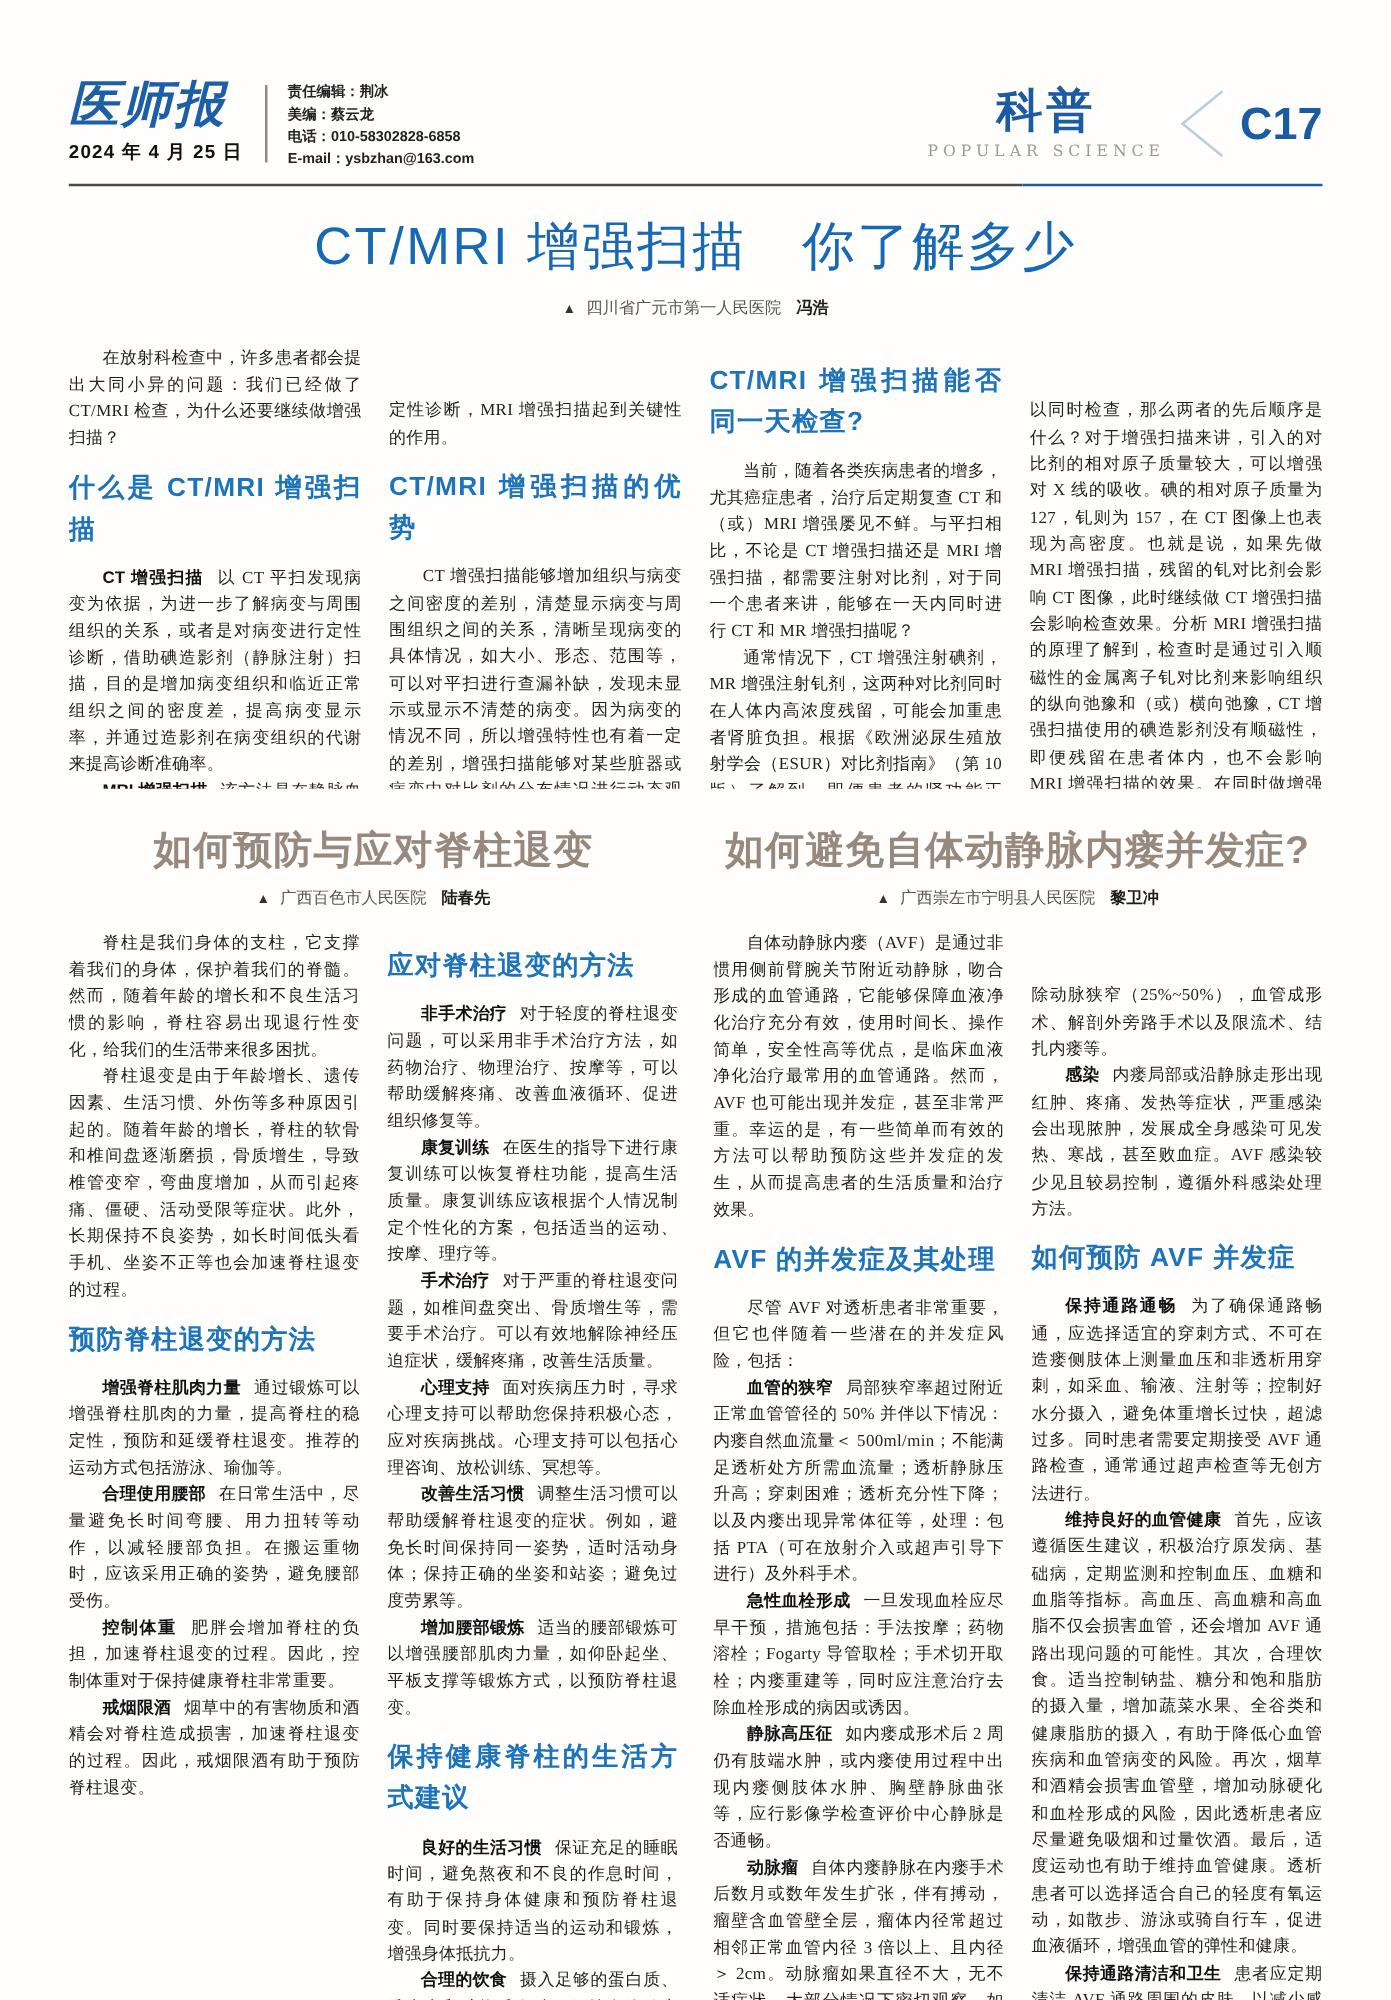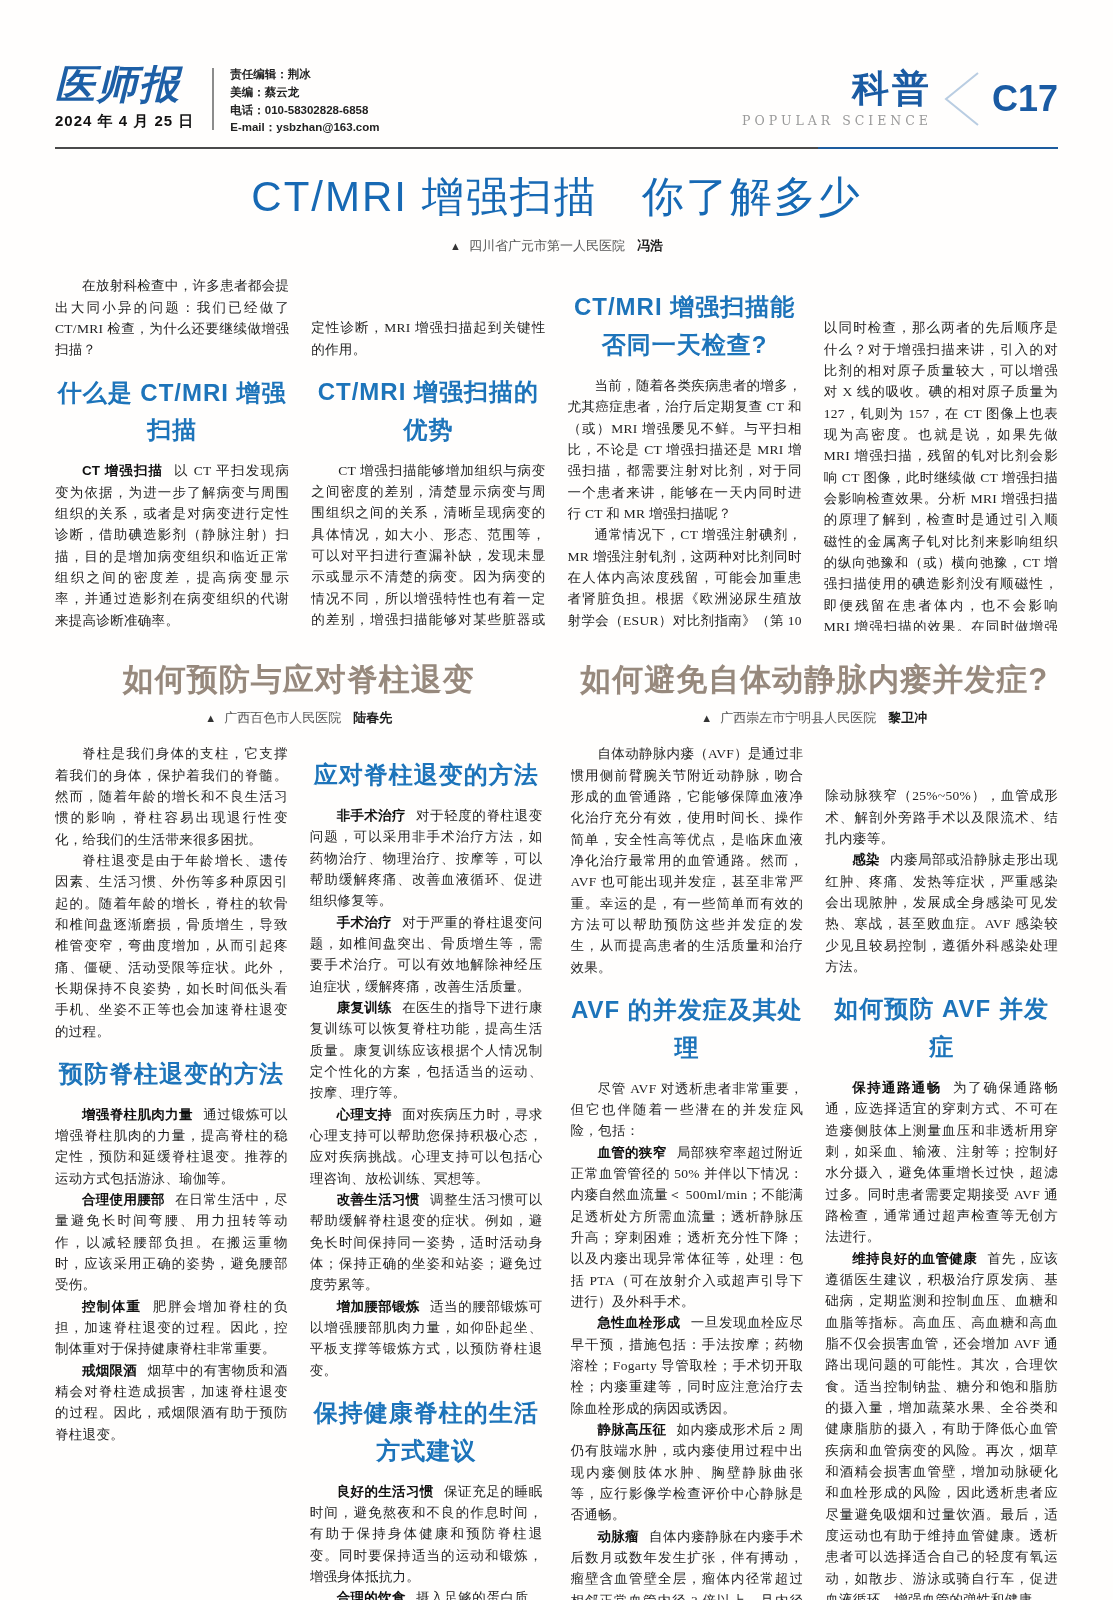--- a/index.html
+++ b/index.html
@@ -22,21 +22,21 @@
     font-family: "DejaVu Serif", serif;
     font-size: 40px; font-weight: 700; font-style: italic;
     color: #1d5fa6; letter-spacing: 2px; line-height: 1.0;
   }
   .mh-date { font-size: 15px; font-weight: 700; color: #111; margin-top: 8px; letter-spacing: 1px;
     font-family: "Liberation Sans", sans-serif; }
   .mh-divider { width: 2px; background: #8c8c8c; height: 62px; margin: 4px 16px 0 18px; }
   .mh-info { font-family: "Liberation Sans", sans-serif; font-size: 11.5px; font-weight: 600;
     color: #222; line-height: 1.55; padding-top: 2px; }
   .mh-right { margin-left: auto; display: flex; align-items: center; padding-top: 6px; }
-  .sec-block { display: flex; flex-direction: column; align-items: flex-end; }
+  .sec-block { display: flex; flex-direction: column; align-items: center; }
   .sec-cn { font-family: "Liberation Sans", sans-serif; font-size: 37px; font-weight: 800;
     color: #1a5ba3; letter-spacing: 3px; line-height: 1; }
   .sec-en { font-family: "DejaVu Serif", serif; font-size: 12.5px; color: #9a9a9a;
     letter-spacing: 4px; margin-top: 6px; }
   .chevron { margin: 0 10px 0 6px; }
   .page-no { font-family: "Liberation Sans", sans-serif; font-size: 36px; font-weight: 800;
     color: #1a5ba3; line-height: 1; }
 
   
   .rule { display: flex; height: 2px; margin-top: 10px; }
@@ -52,22 +52,22 @@
 
   .cols { display: flex; margin-top: 20px; }
   .col { flex: 1; overflow: hidden; font-size: 13.5px; line-height: 1.58;
     letter-spacing: 0.3px; text-align: justify; }
   .col + .col { margin-left: 22px; }
 
   .para { margin: 0; text-indent: 2em; }
   .para.cont { text-indent: 0; margin-top: 42px; }
   .lead { font-family: "Liberation Sans", sans-serif; font-weight: 700; color: #111;
     letter-spacing: 0; margin-right: 3px; }
-  .sec-heading { font-family: "Liberation Sans", sans-serif; font-size: 24px; font-weight: 700;
-    color: #1d74ba; text-align: center; letter-spacing: 1px; margin: 13px 0 11px; }
+  .sec-heading { font-family: "Liberation Sans", sans-serif; font-size: 21px; font-weight: 700;
+    color: #1d74ba; letter-spacing: 1px; margin: 13px 0 11px; }
 
   
   .article-main { margin-top: 20px; }
   .main-title { margin: 0; text-align: center; font-family: "Liberation Sans", sans-serif;
     font-size: 42px; font-weight: 500; color: #1769b4; letter-spacing: 2px; }
   .article-main .byline { margin-top: 12px; }
   .article-main .col { height: 356px; }
 
   
   .bottom { display: flex; margin-top: 28px; }
@@ -155,22 +155,22 @@
             <p class="para">脊柱退变是由于年龄增长、遗传因素、生活习惯、外伤等多种原因引起的。随着年龄的增长，脊柱的软骨和椎间盘逐渐磨损，骨质增生，导致椎管变窄，弯曲度增加，从而引起疼痛、僵硬、活动受限等症状。此外，长期保持不良姿势，如长时间低头看手机、坐姿不正等也会加速脊柱退变的过程。</p>
             <h3 class="sec-heading">预防脊柱退变的方法</h3>
             <p class="para"><b class="lead">增强脊柱肌肉力量</b> 通过锻炼可以增强脊柱肌肉的力量，提高脊柱的稳定性，预防和延缓脊柱退变。推荐的运动方式包括游泳、瑜伽等。</p>
             <p class="para"><b class="lead">合理使用腰部</b> 在日常生活中，尽量避免长时间弯腰、用力扭转等动作，以减轻腰部负担。在搬运重物时，应该采用正确的姿势，避免腰部受伤。</p>
             <p class="para"><b class="lead">控制体重</b> 肥胖会增加脊柱的负担，加速脊柱退变的过程。因此，控制体重对于保持健康脊柱非常重要。</p>
             <p class="para"><b class="lead">戒烟限酒</b> 烟草中的有害物质和酒精会对脊柱造成损害，加速脊柱退变的过程。因此，戒烟限酒有助于预防脊柱退变。</p>
           </div>
         <div class="col">
             <h3 class="sec-heading">应对脊柱退变的方法</h3>
             <p class="para"><b class="lead">非手术治疗</b> 对于轻度的脊柱退变问题，可以采用非手术治疗方法，如药物治疗、物理治疗、按摩等，可以帮助缓解疼痛、改善血液循环、促进组织修复等。</p>
+            <p class="para"><b class="lead">康复训练</b> 在医生的指导下进行康复训练可以恢复脊柱功能，提高生活质量。康复训练应该根据个人情况制定个性化的方案，包括适当的运动、按摩、理疗等。</p>
             <p class="para"><b class="lead">手术治疗</b> 对于严重的脊柱退变问题，如椎间盘突出、骨质增生等，需要手术治疗。可以有效地解除神经压迫症状，缓解疼痛，改善生活质量。</p>
-            <p class="para"><b class="lead">康复训练</b> 在医生的指导下进行康复训练可以恢复脊柱功能，提高生活质量。康复训练应该根据个人情况制定个性化的方案，包括适当的运动、按摩、理疗等。</p>
             <p class="para"><b class="lead">心理支持</b> 面对疾病压力时，寻求心理支持可以帮助您保持积极心态，应对疾病挑战。心理支持可以包括心理咨询、放松训练、冥想等。</p>
             <p class="para"><b class="lead">改善生活习惯</b> 调整生活习惯可以帮助缓解脊柱退变的症状。例如，避免长时间保持同一姿势，适时活动身体；保持正确的坐姿和站姿；避免过度劳累等。</p>
             <p class="para"><b class="lead">增加腰部锻炼</b> 适当的腰部锻炼可以增强腰部肌肉力量，如仰卧起坐、平板支撑等锻炼方式，以预防脊柱退变。</p>
             <h3 class="sec-heading">保持健康脊柱的生活方式建议</h3>
             <p class="para"><b class="lead">良好的生活习惯</b> 保证充足的睡眠时间，避免熬夜和不良的作息时间，有助于保持身体健康和预防脊柱退变。同时要保持适当的运动和锻炼，增强身体抵抗力。</p>
             <p class="para"><b class="lead">合理的饮食</b> 摄入足够的蛋白质、维生素和矿物质有助于保持身体健康和预防脊柱退变。同时要避免过度摄入含高热量和高脂肪的食物。</p>
           </div>
       </div>
     </section>
 

